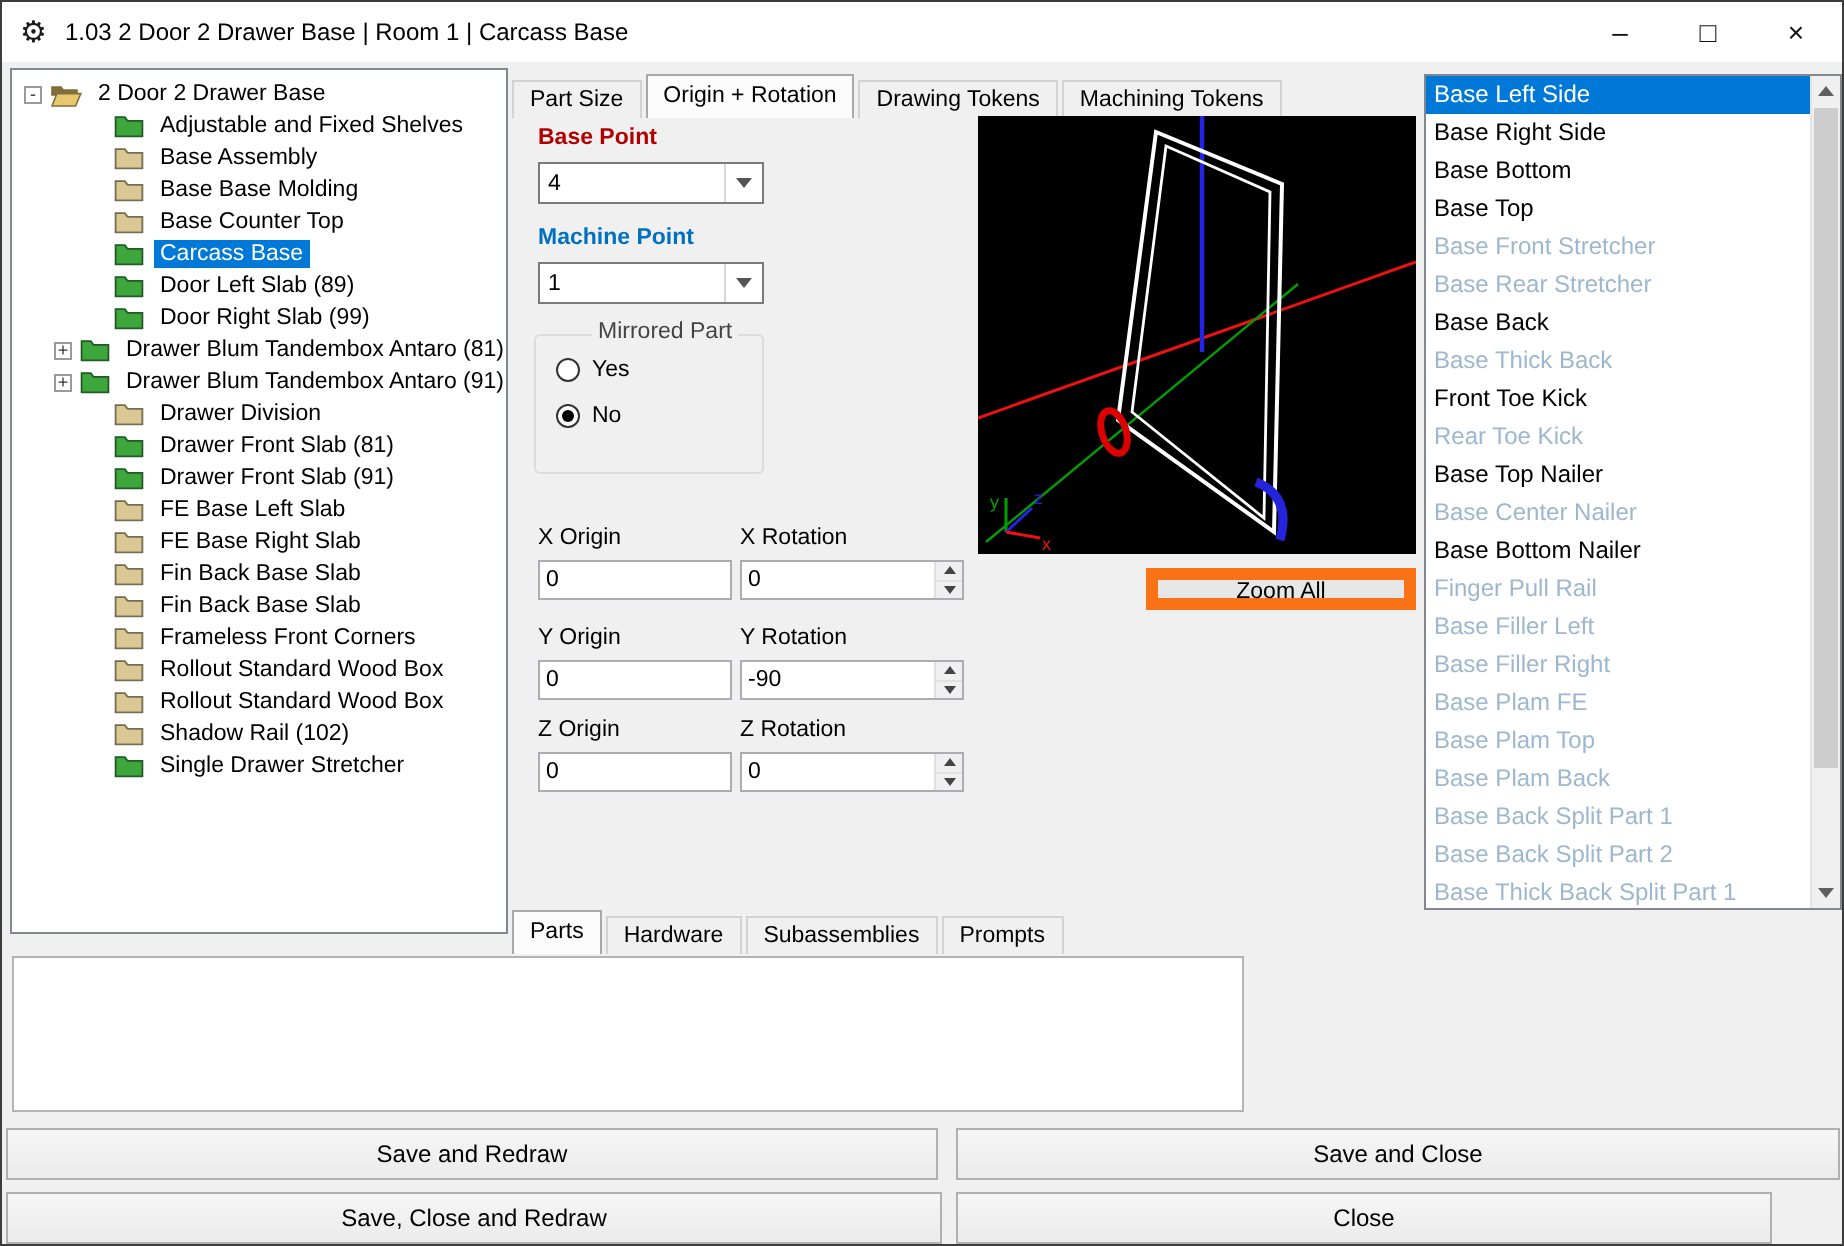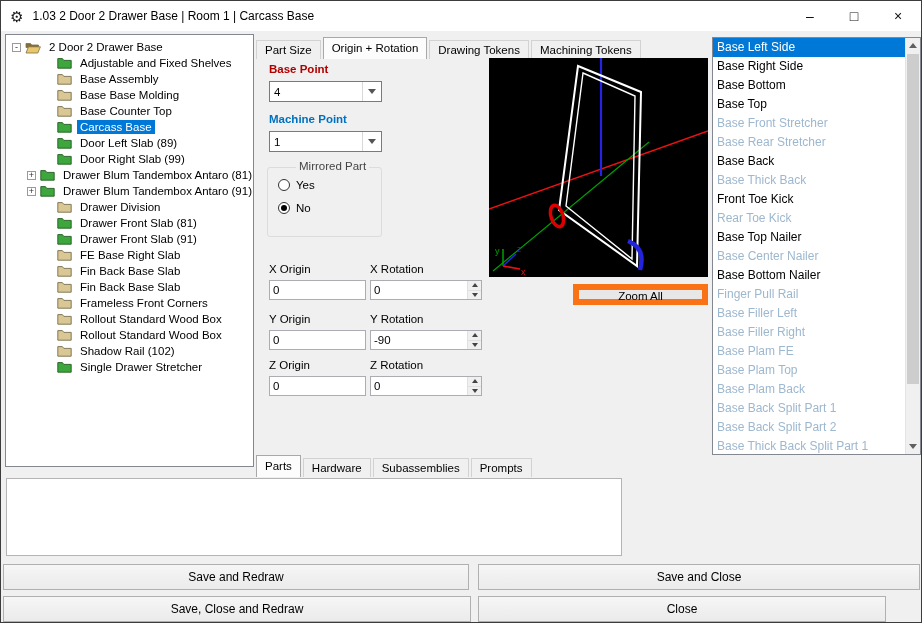--- a/index.html
+++ b/index.html
@@ -192,20 +192,28 @@
         </span>
         <span class="tlabel">Drawer Front Slab (81)</span>
       </div>
       <div class="tree-row indent">
         <span class="ticon">
           <svg width="15" height="12" viewBox="0 0 15 12">
             <path d="M0.8 1.6 h4.6 l1.4 1.8 h7.4 v7.8 h-13.4 z" fill="#3da73d" stroke="#225c22" stroke-width="0.9"></path>
           </svg>
         </span>
         <span class="tlabel">Drawer Front Slab (91)</span>
+      </div>
+      <div class="tree-row indent">
+        <span class="ticon">
+          <svg width="15" height="12" viewBox="0 0 15 12">
+            <path d="M0.8 1.6 h4.6 l1.4 1.8 h7.4 v7.8 h-13.4 z" fill="#d9c893" stroke="#776e51" stroke-width="0.9"></path>
+          </svg>
+        </span>
+        <span class="tlabel">FE Base Left Slab</span>
       </div>
       <div class="tree-row indent">
         <span class="ticon">
           <svg width="15" height="12" viewBox="0 0 15 12">
             <path d="M0.8 1.6 h4.6 l1.4 1.8 h7.4 v7.8 h-13.4 z" fill="#d9c893" stroke="#776e51" stroke-width="0.9"></path>
           </svg>
         </span>
         <span class="tlabel">FE Base Right Slab</span>
       </div>
       <div class="tree-row indent">

